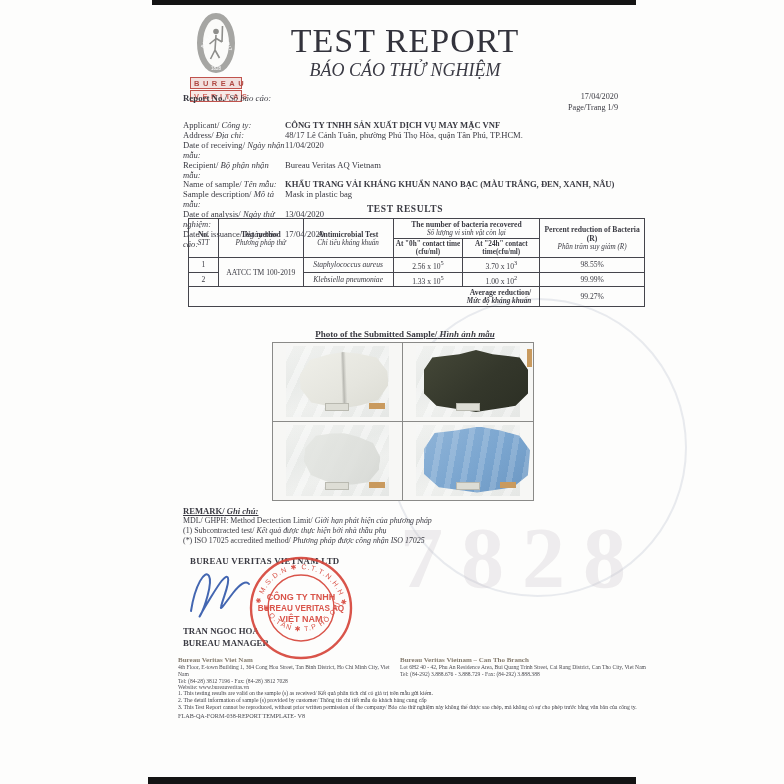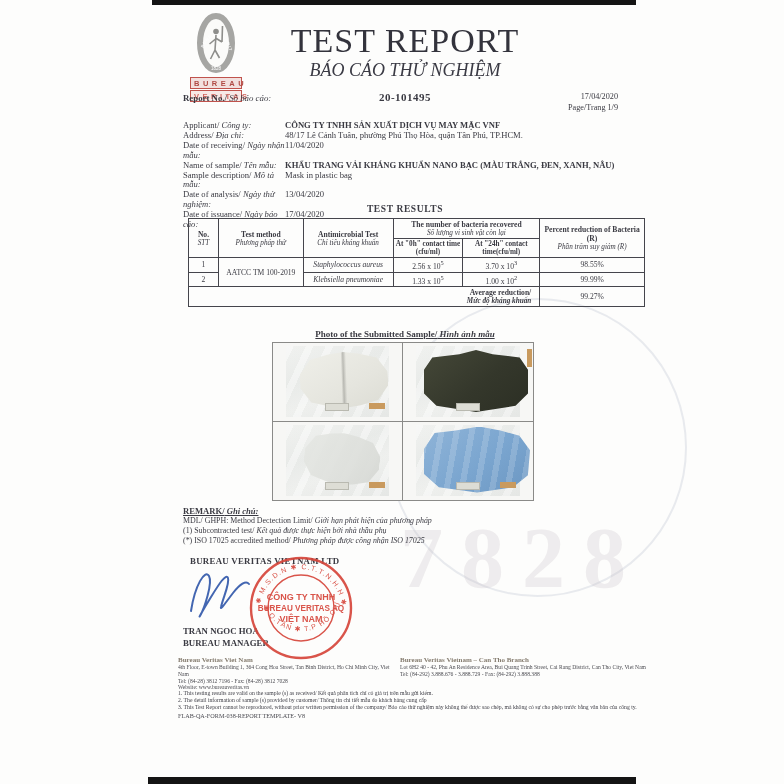--- a/index.html
+++ b/index.html
@@ -140,36 +140,39 @@
     <div class="logo-word">BUREAU</div>
     <div class="logo-word w2">VERITAS</div>
   </div>
 
   <div class="title">TEST REPORT</div>
   <div class="subtitle">BÁO CÁO THỬ NGHIỆM</div>
 
   <div class="meta-label">
     <span class="en">Report No./</span><span class="vi"> Số báo cáo:</span>
   </div>
-  <div class="meta-no">20-101495</div>
   <div class="meta-date">17/04/2020</div>
   <div class="meta-page">Page/Trang 1/9</div>
 
   <div class="info">
     <div class="info-row">
       <span class="lbl"><span class="en">Applicant/</span><span class="vi"> Công ty:</span></span>
       <span class="val strong">CÔNG TY TNHH SẢN XUẤT DỊCH VỤ MAY MẶC VNF</span>
     </div>
     <div class="info-row">
       <span class="lbl"><span class="en">Address/</span><span class="vi"> Địa chỉ:</span></span>
       <span class="val">48/17 Lê Cảnh Tuân, phường Phú Thọ Hòa, quận Tân Phú, TP.HCM.</span>
     </div>
     <div class="info-row">
       <span class="lbl"><span class="en">Date of receiving/</span><span class="vi"> Ngày nhận mẫu:</span></span>
       <span class="val">11/04/2020</span>
+    </div>
+    <div class="info-row">
+      <span class="lbl"><span class="en">Recipient/</span><span class="vi"> Bộ phận nhận mẫu:</span></span>
+      <span class="val">Bureau Veritas AQ Vietnam</span>
     </div>
     <div class="info-row">
       <span class="lbl"><span class="en">Name of sample/</span><span class="vi"> Tên mẫu:</span></span>
       <span class="val strong">KHẨU TRANG VẢI KHÁNG KHUẨN NANO BẠC (MÀU TRẮNG, ĐEN, XANH, NÂU)</span>
     </div>
     <div class="info-row">
       <span class="lbl"><span class="en">Sample description/</span><span class="vi"> Mô tả mẫu:</span></span>
       <span class="val">Mask in plastic bag</span>
     </div>
     <div class="info-row">

